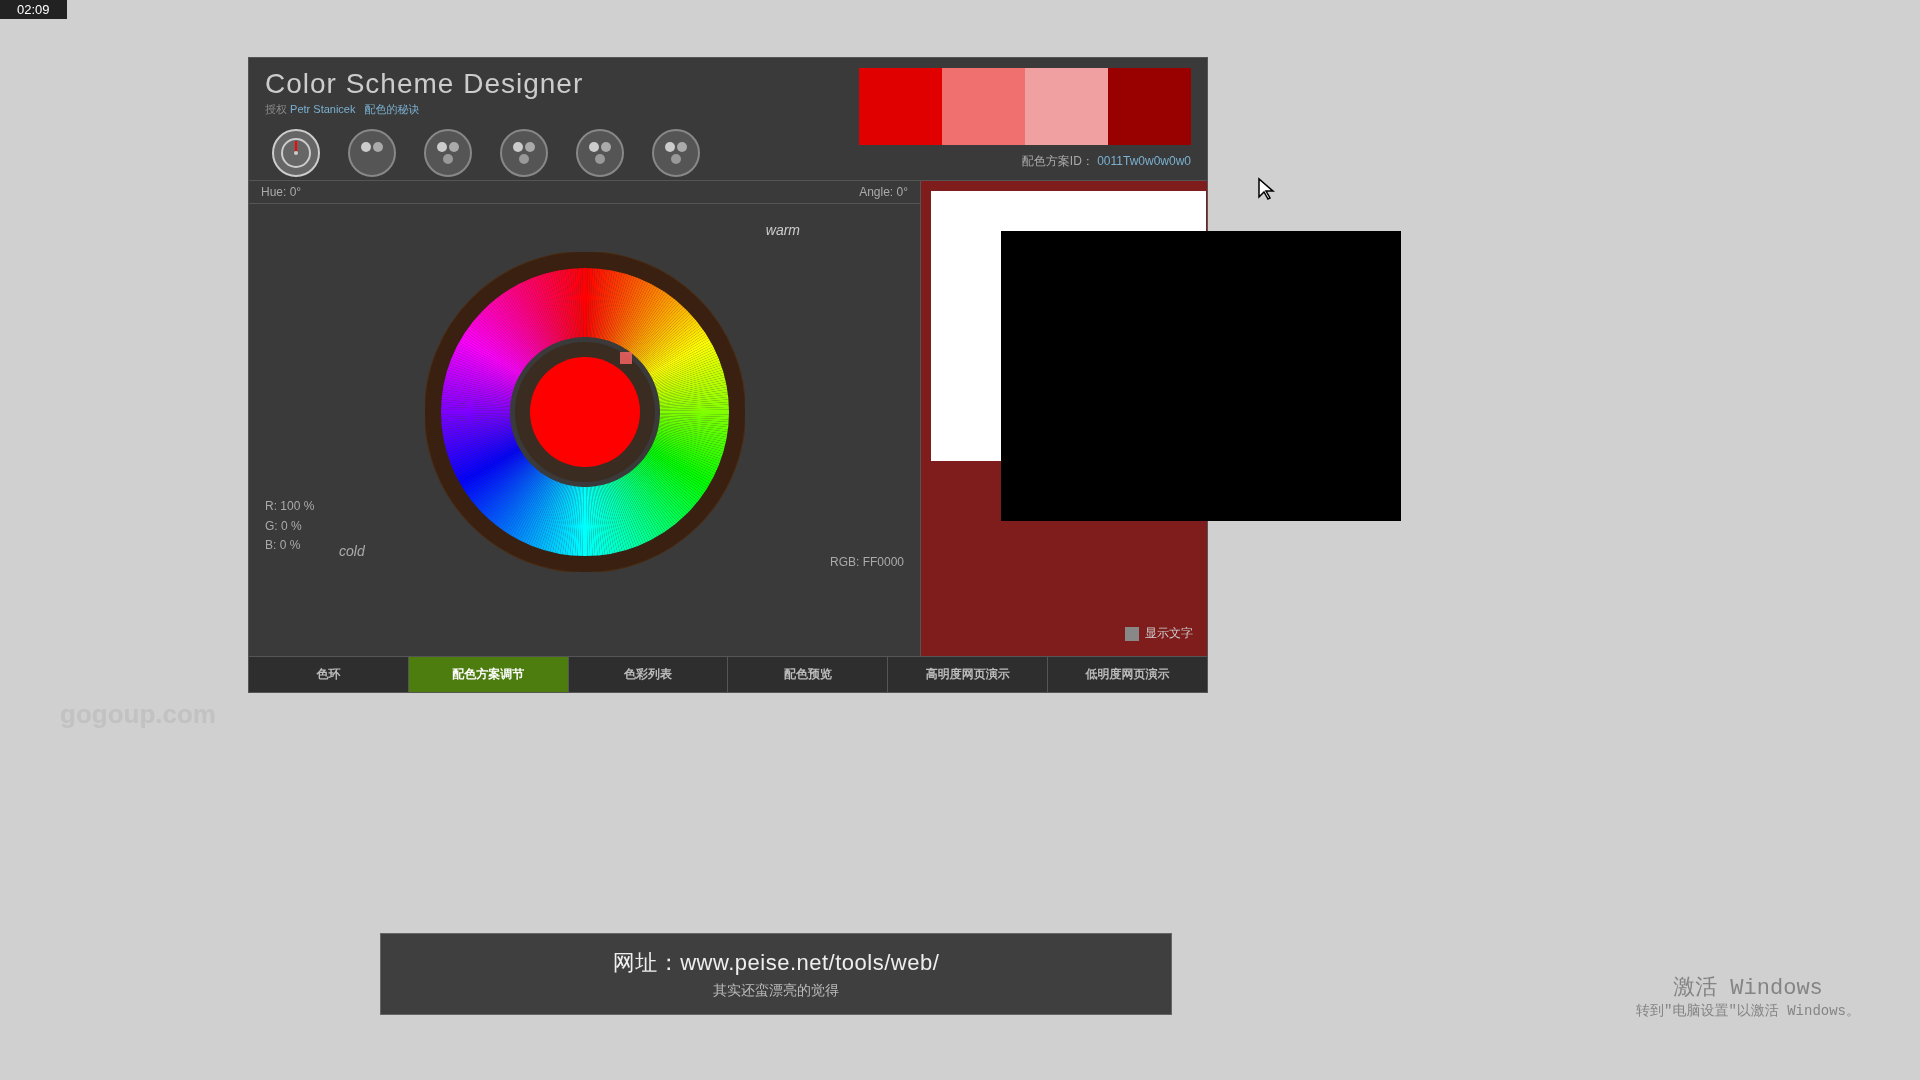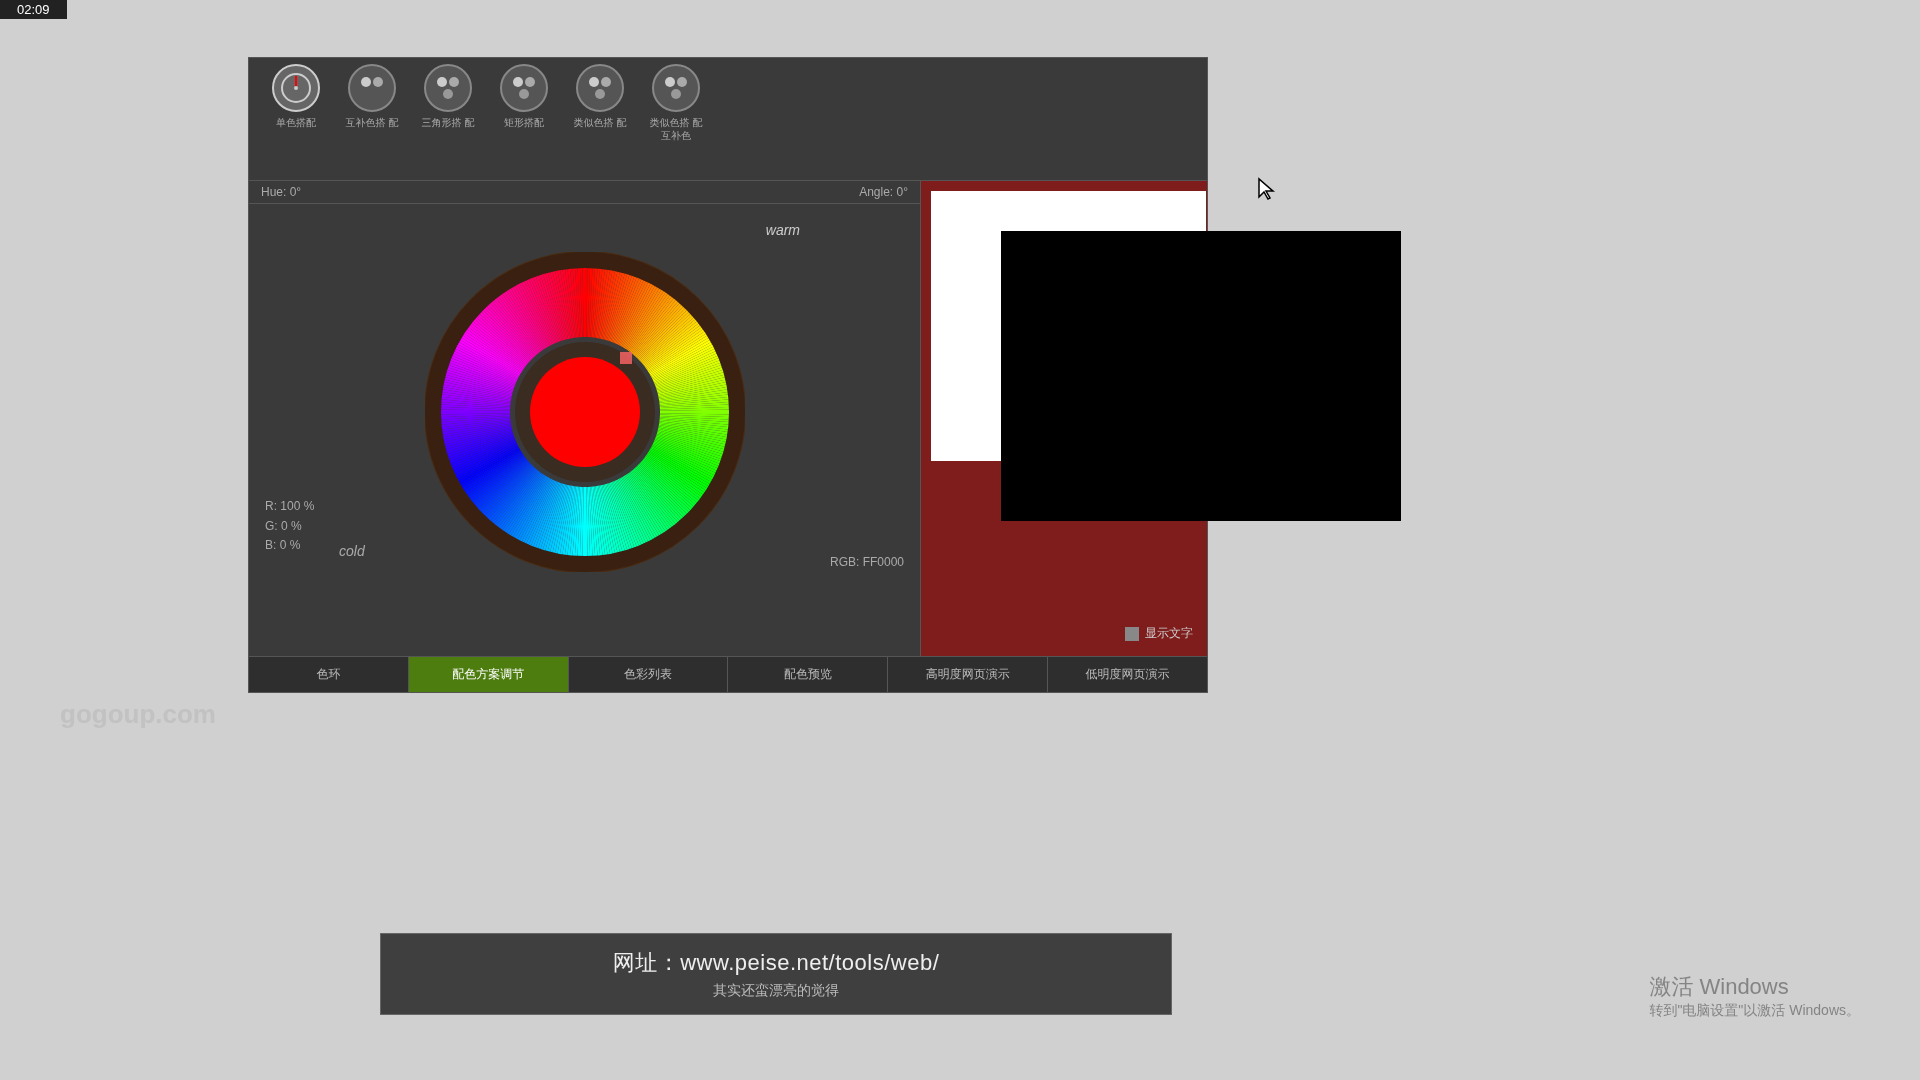--- a/index.html
+++ b/index.html
@@ -134,20 +134,21 @@
     }
     .bottom-tab {
       flex: 1;
       display: flex;
       align-items: center;
       justify-content: center;
       font-size: 12px;
       color: #bbb;
       cursor: pointer;
       border-right: 1px solid #555;
+      font-weight: bold;
     }
     .bottom-tab:last-child { border-right: none; }
     .bottom-tab.active {
       background: #4d7c0f;
       color: #fff;
     }
 
     
     .left-panel {
       position: absolute;
@@ -278,21 +279,22 @@
     .bottom-banner-sub {
       font-size: 14px;
       color: #bbb;
       margin-top: 4px;
     }
 
     
     .activate-windows {
       position: absolute;
       bottom: 60px; right: 60px;
-      text-align: left;
+      text-align: center;
+      font-family: Liberation Mono, monospace;
     }
     .activate-title {
       font-size: 22px;
       color: rgba(100,100,100,0.7);
     }
     .activate-sub {
       font-size: 14px;
       color: rgba(100,100,100,0.7);
     }
 
@@ -313,20 +315,41 @@
   </style>
 </head>
 <body>
 
 <div class="timer-badge">
   <span>02:09</span>
 </div>
 
 <div class="app-window">
 
+  <div class="app-header">
+    <div class="app-title">Color Scheme Designer</div>
+    <div class="app-subtitle">
+      <span>授权</span>
+      <a href="#">Petr Stanicek</a>
+      <a href="#" style="margin-left:6px;">配色的秘诀</a>
+    </div>
+    <div class="fps-label">fps: 100</div>
+
+    <div class="swatches-row">
+    <div class="swatch" style="background: rgb(224, 0, 0);"></div>
+        <div class="swatch" style="background: rgb(240, 112, 112);"></div>
+        <div class="swatch" style="background: rgb(240, 160, 160);"></div>
+        <div class="swatch" style="background: rgb(153, 0, 0);"></div>
+      </div>
+
+    <div class="scheme-id">
+      <span>配色方案ID：</span>
+      <a href="#">0011Tw0w0w0w0</a>
+    </div>
+  </div>
 
   <div class="mode-icons-row">
   <div class="mode-icon-item">
         <div class="mode-icon-circle active">
           <svg width="36" height="36" viewBox="0 0 36 36">
             <circle cx="18" cy="18" r="14" fill="none" stroke="#ccc" stroke-width="2"></circle>
             <line x1="18" y1="18" x2="18" y2="6" stroke="#f00" stroke-width="2"></line>
             <circle cx="18" cy="18" r="2" fill="#ccc"></circle>
           </svg>
         </div>

